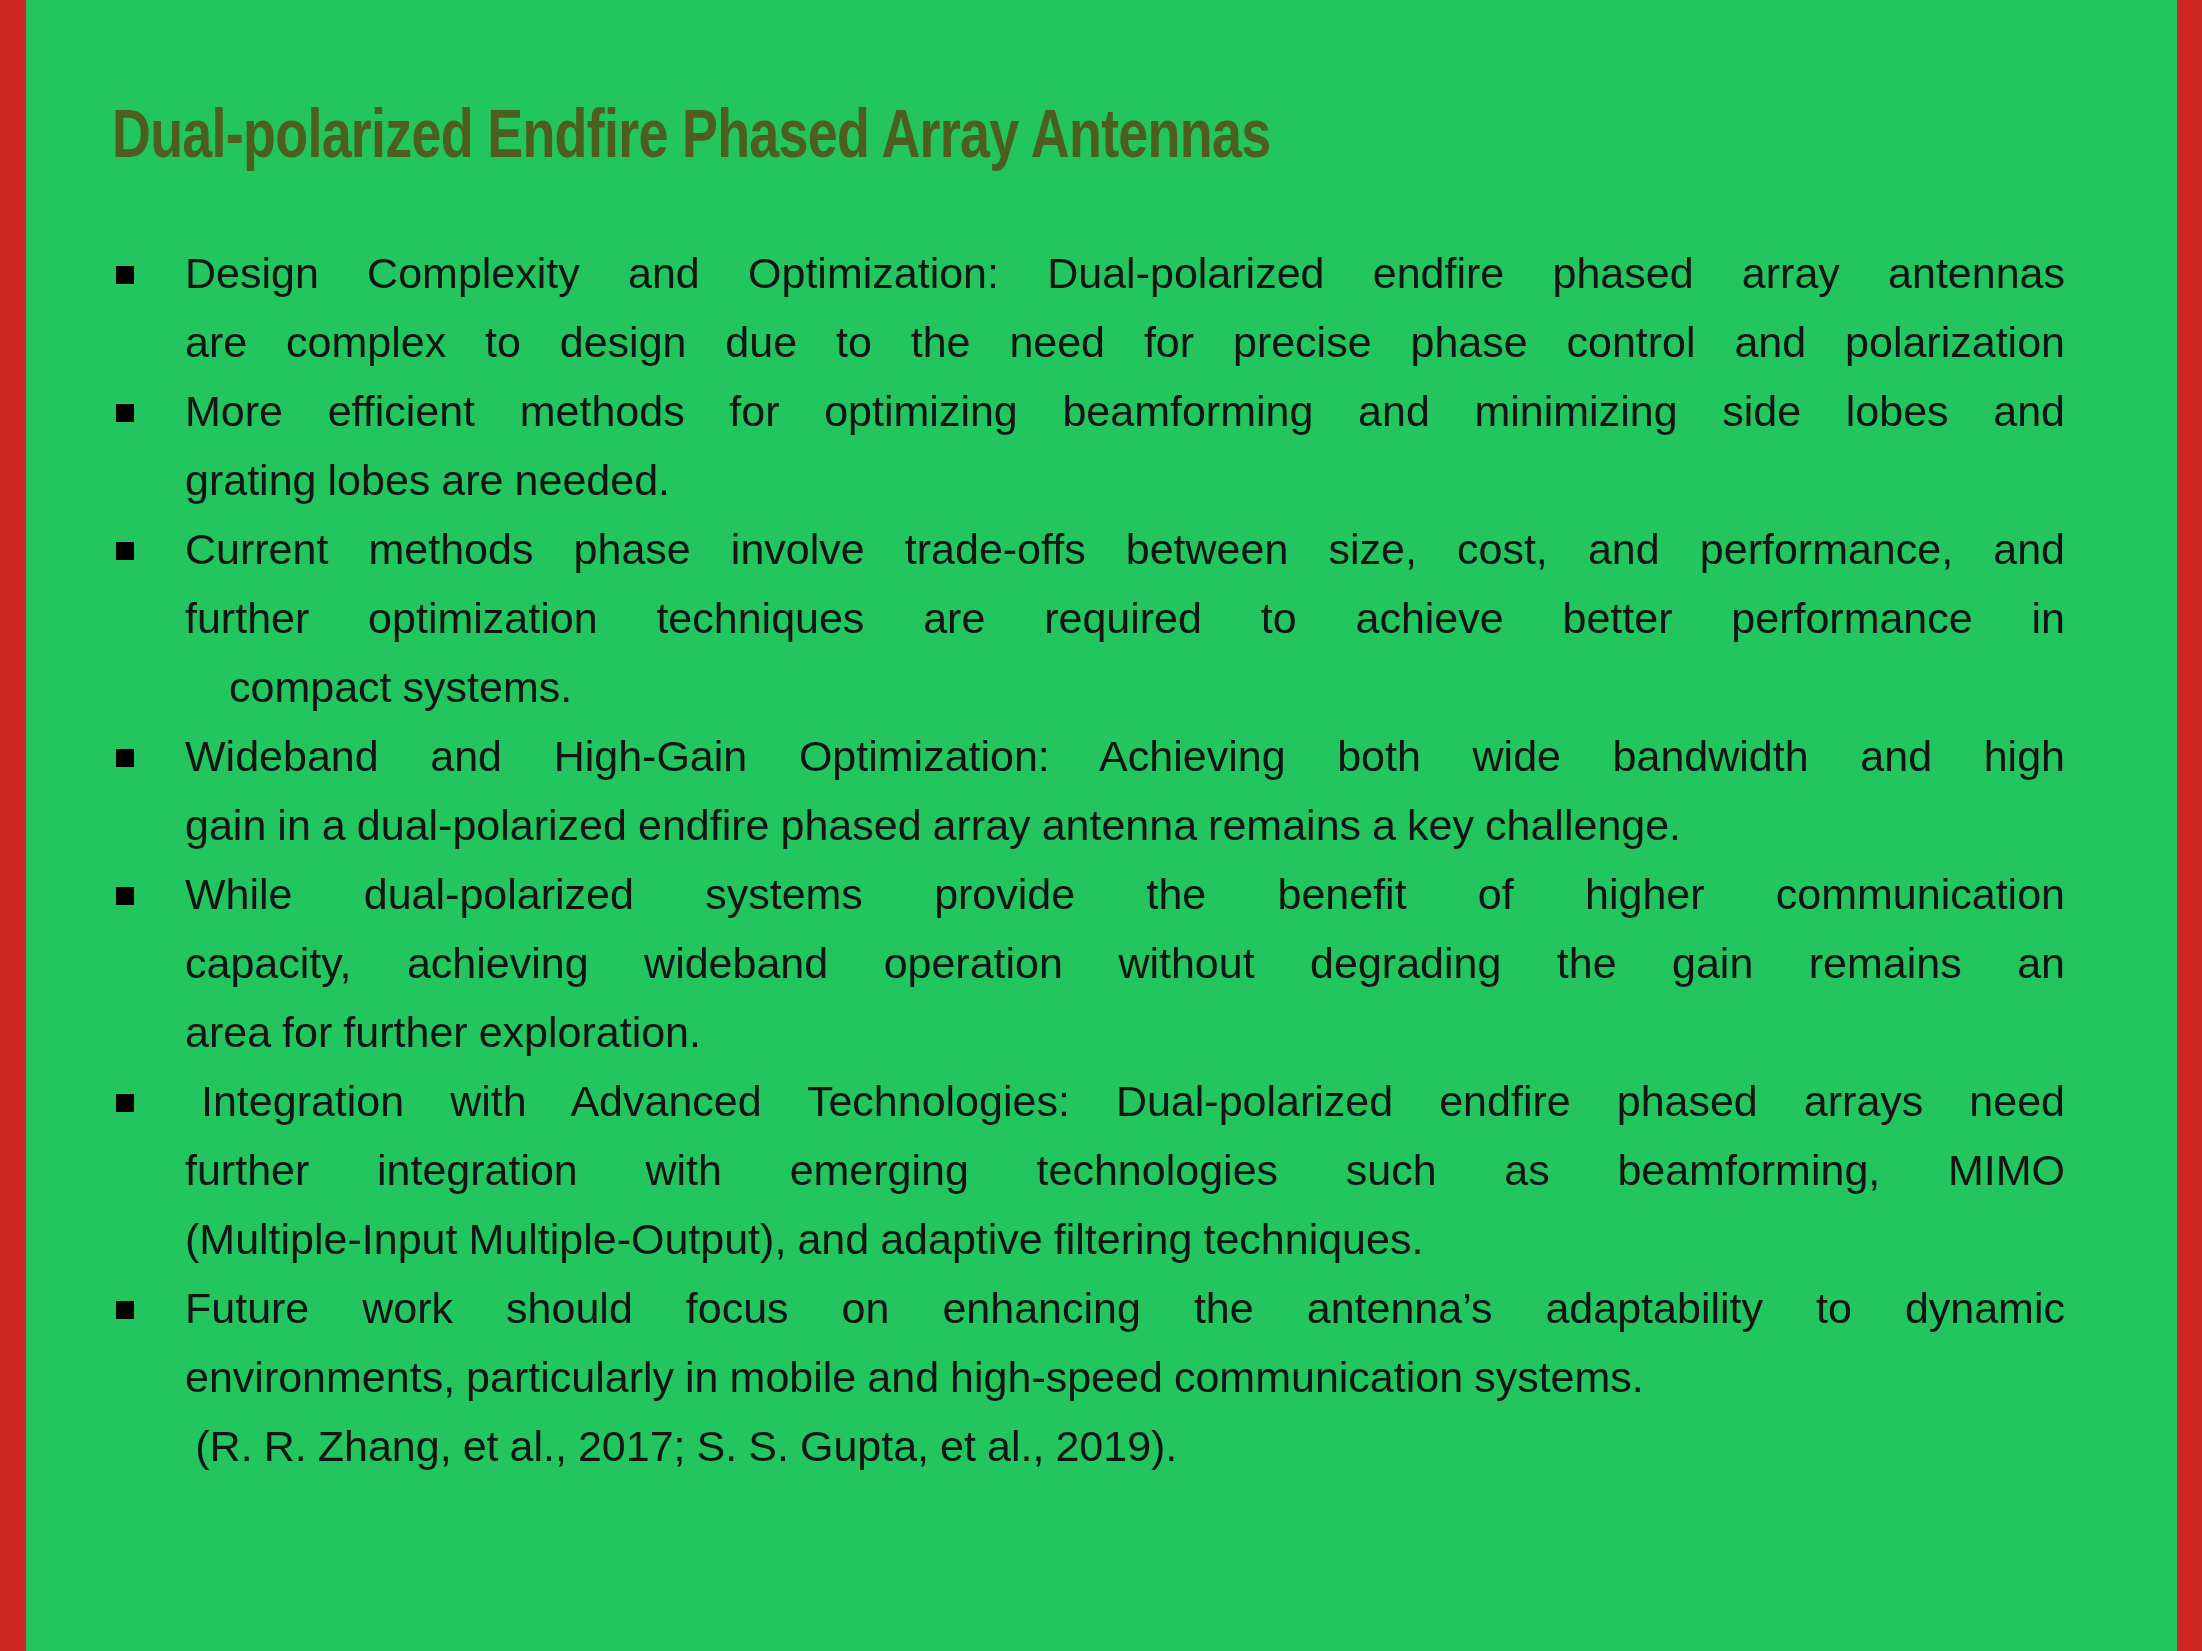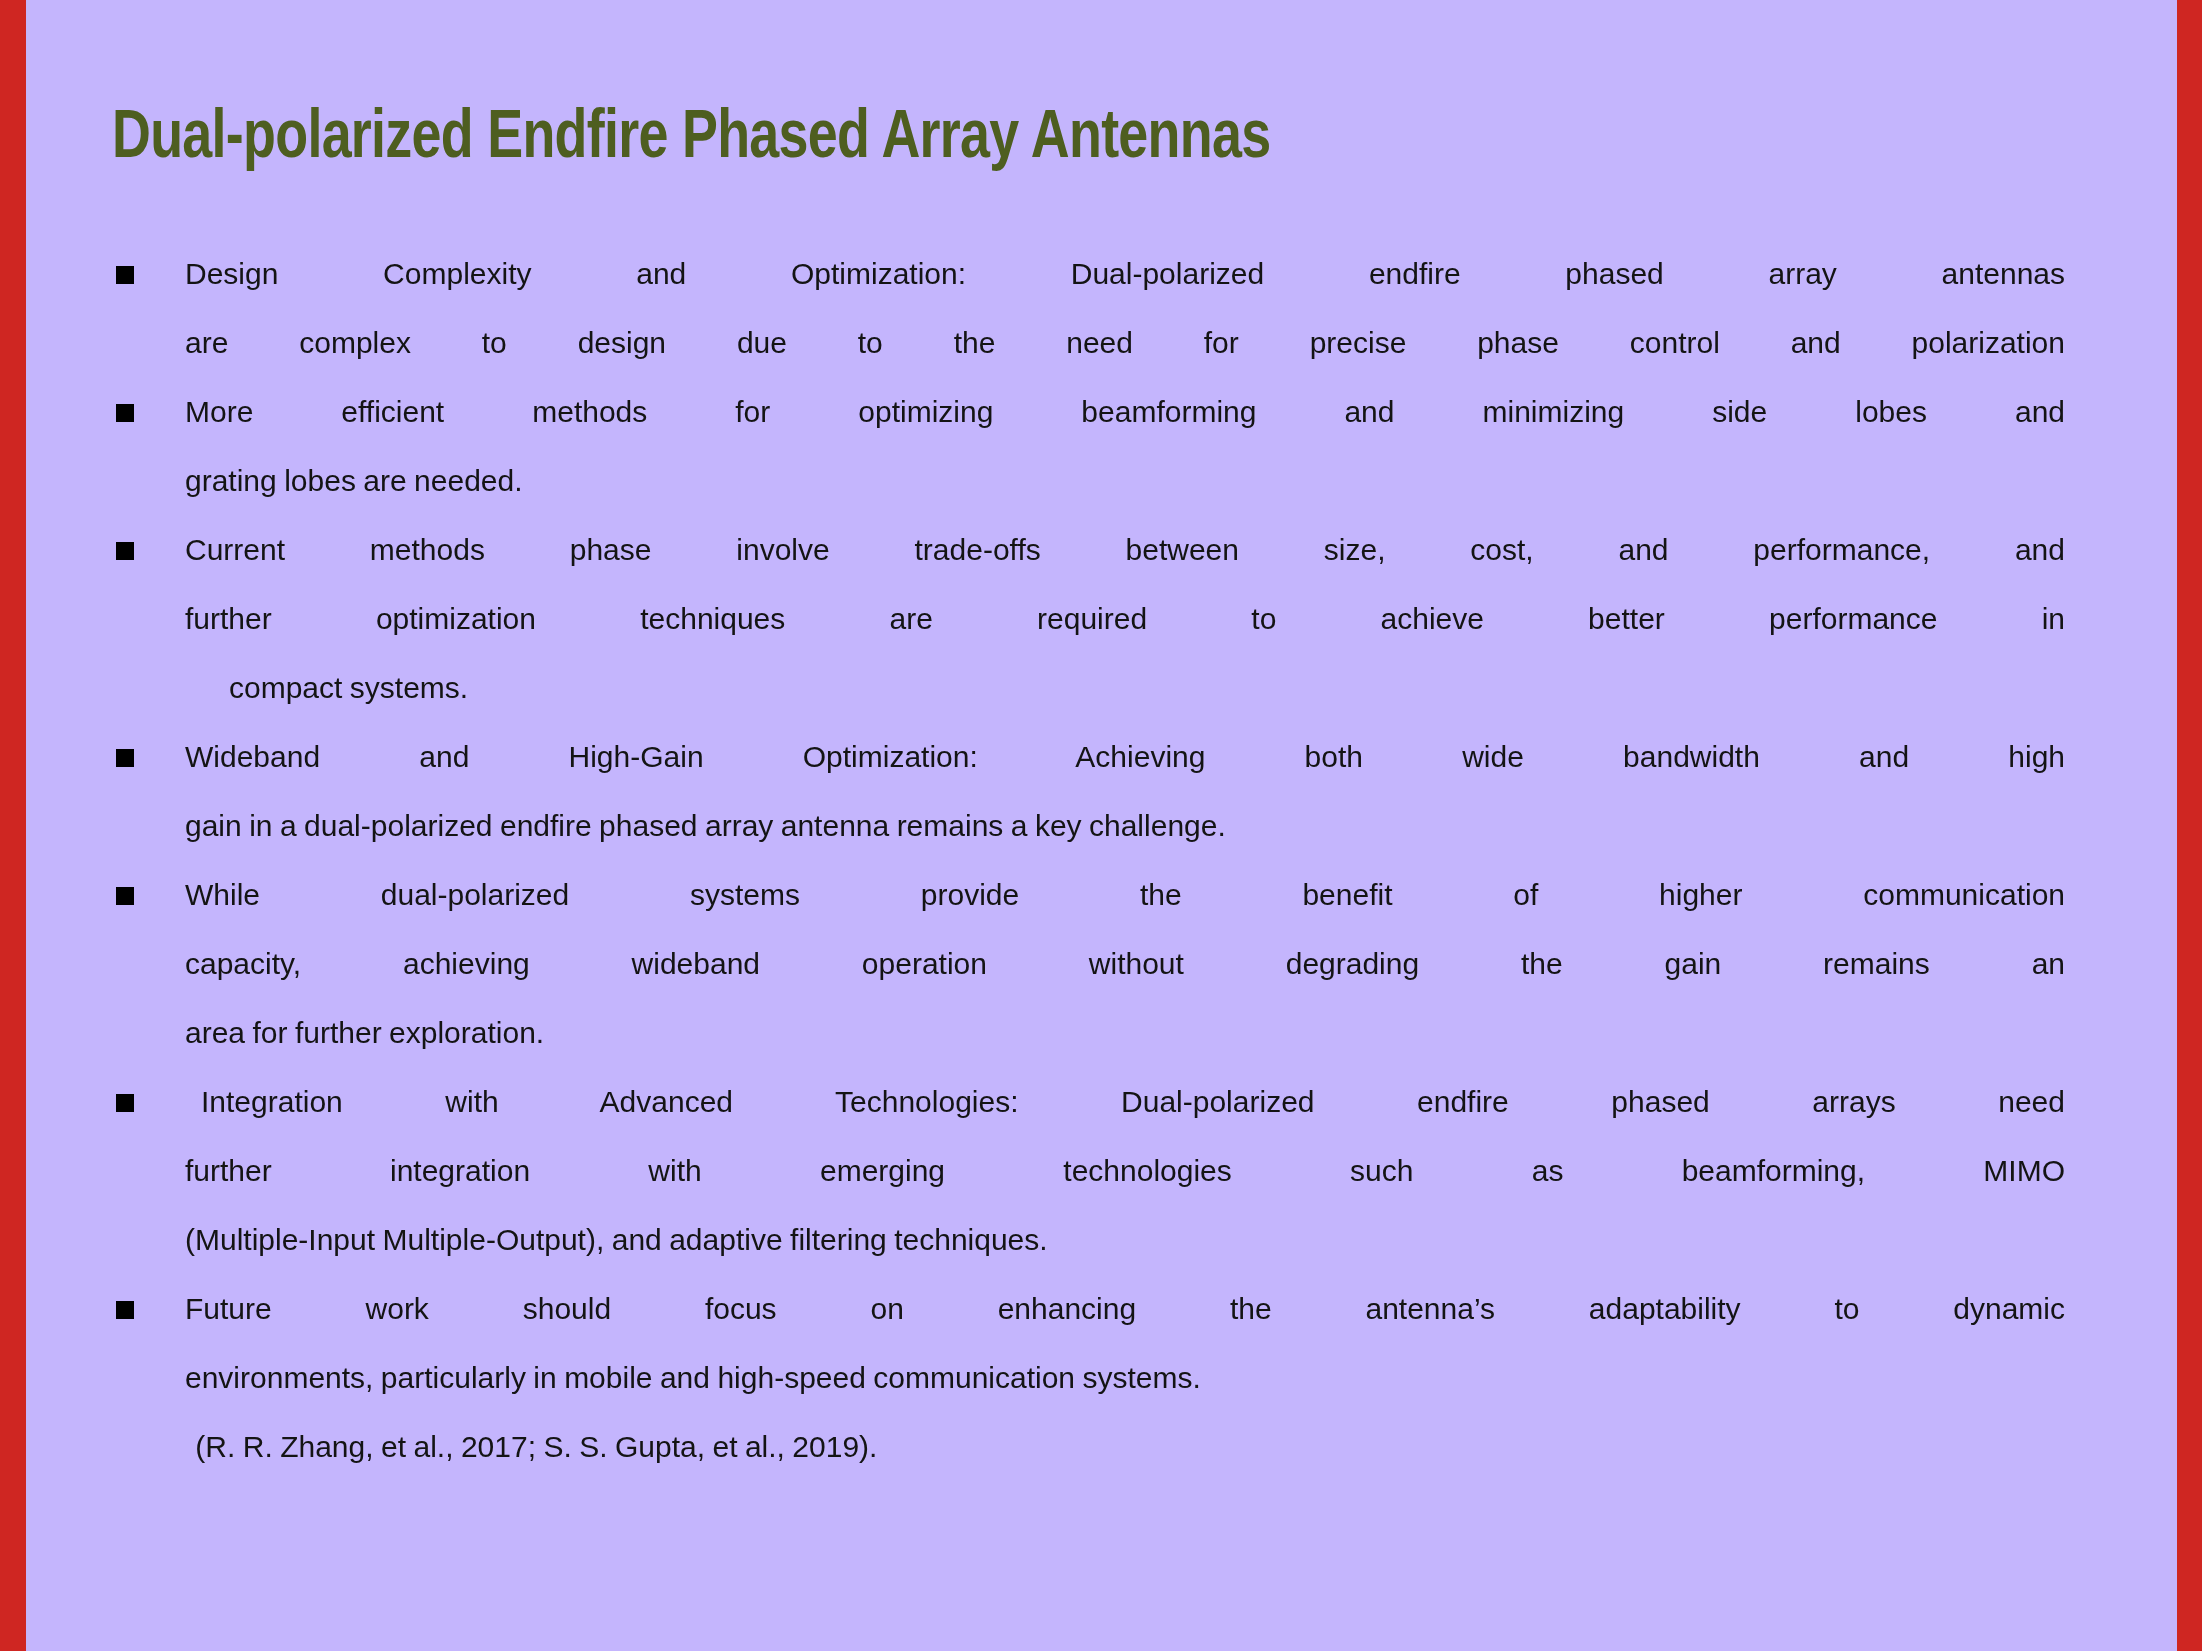--- a/index.html
+++ b/index.html
@@ -55,38 +55,38 @@
     width: 18px;
     height: 18px;
     margin-top: 27px;
     background: #000000;
   }
   .lines {
     margin-left: 51px;
     width: 1880px;
   }
   .line {
-    font-size: 30px;
+    font-size: 43px;
     line-height: 69px;
     color: #141414;
     text-align: left;
     word-spacing: -0.9px;
   }
   .line.justify {
     text-align: justify;
     text-align-last: justify;
   }
   .line.indent {
     padding-left: 10.3px;
   }
 </style>
 </head>
 <body>
 
-<div class="stage" style="background: #c4b5fd;">
+<div class="stage" style="background: #22c55e;">
   <div class="edge-bar left" style="background: rgb(207, 38, 34);"></div>
   <div class="edge-bar right" style="background: rgb(207, 38, 34);"></div>
 
   <h1 class="slide-title" style="color: rgb(78, 94, 32);">Dual-polarized Endfire Phased Array Antennas</h1>
 
   <div class="bullets" id="bullets">
   <div class="bullet">
     <span class="marker" style="background: rgb(0, 0, 0);"></span>
     <div class="lines">
   <div class="line justify" style="color: rgb(20, 20, 20);">Design Complexity and Optimization: Dual-polarized endfire phased array antennas</div>

